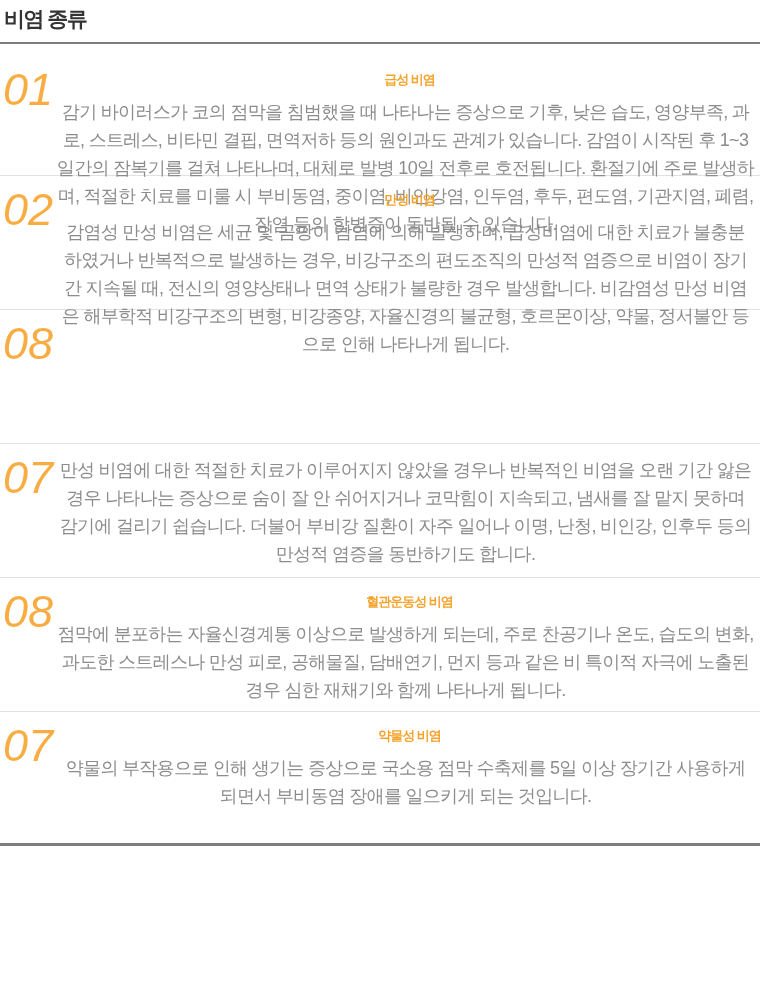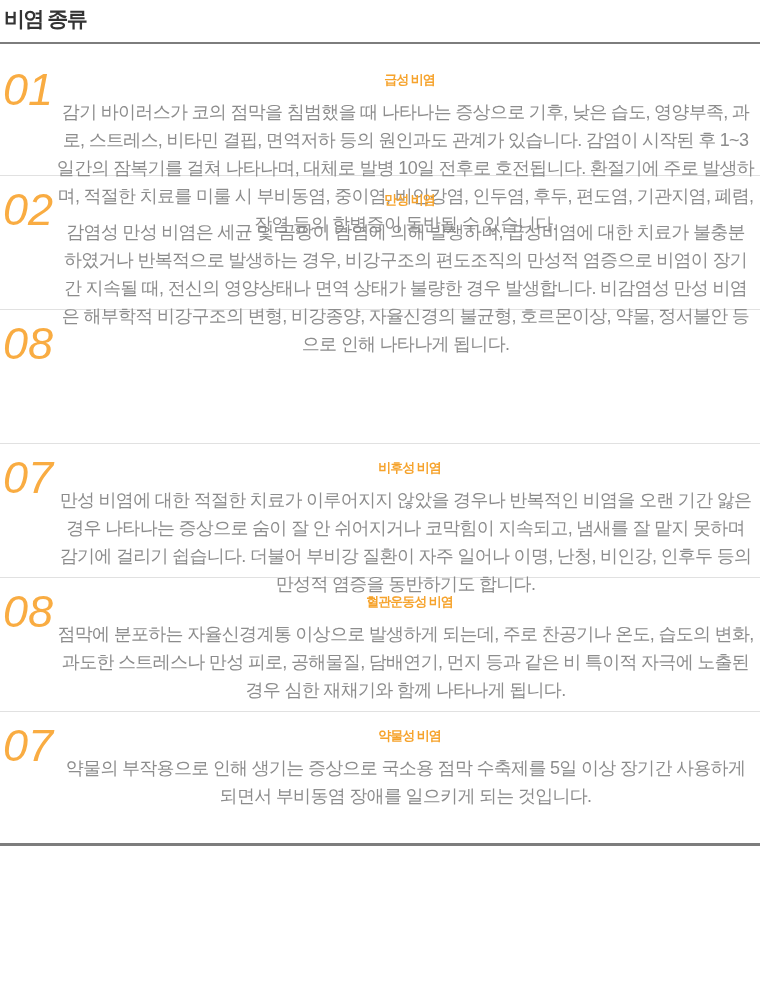--- a/index.html
+++ b/index.html
@@ -96,21 +96,20 @@
     </div>
   </section>
 
   <section class="item">
     <div class="num">08</div>
   </section>
 
   <section class="item">
     <div class="num">07</div>
     <div class="content">
-      <h2 class="heading">비후성 비염</h2>
       <p class="body">만성 비염에 대한 적절한 치료가 이루어지지 않았을 경우나 반복적인 비염을 오랜 기간 앓은 경우 나타나는 증상으로 숨이 잘 안 쉬어지거나 코막힘이 지속되고, 냄새를 잘 맡지 못하며 감기에 걸리기 쉽습니다. 더불어 부비강 질환이 자주 일어나 이명, 난청, 비인강, 인후두 등의 만성적 염증을 동반하기도 합니다.</p>
     </div>
   </section>
 
 
   <section class="item">
     <div class="num">08</div>
     <div class="content">
       <h2 class="heading">혈관운동성 비염</h2>
       <p class="body">점막에 분포하는 자율신경계통 이상으로 발생하게 되는데, 주로 찬공기나 온도, 습도의 변화, 과도한 스트레스나 만성 피로, 공해물질, 담배연기, 먼지 등과 같은 비 특이적 자극에 노출된 경우 심한 재채기와 함께 나타나게 됩니다.</p>

